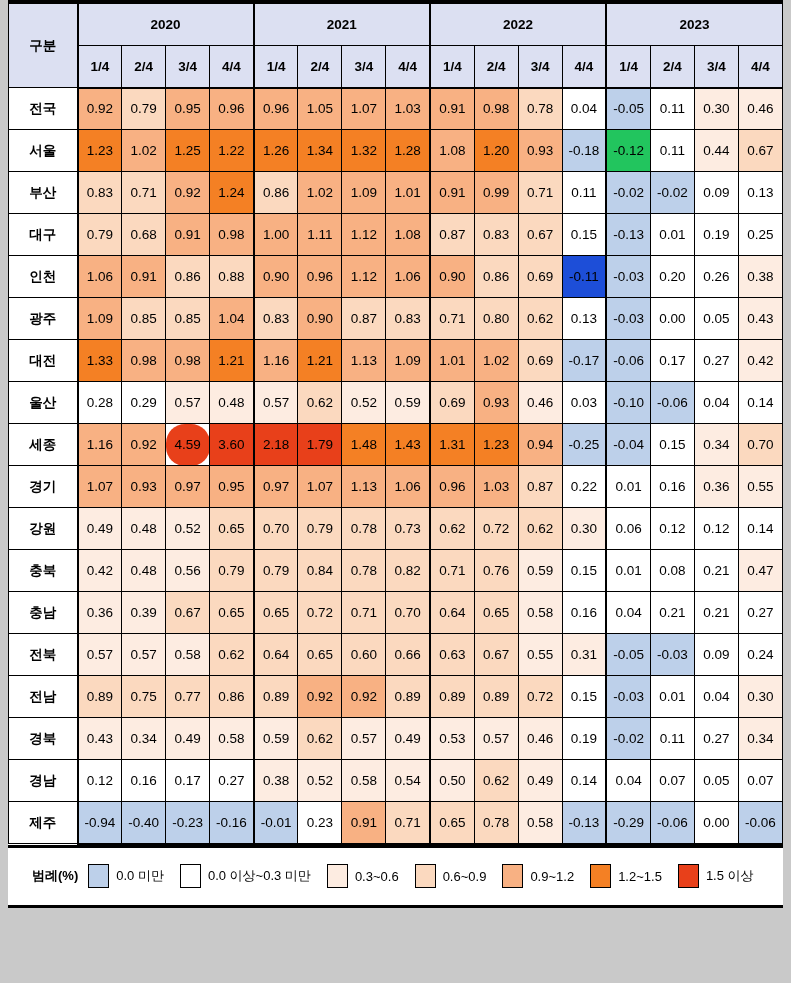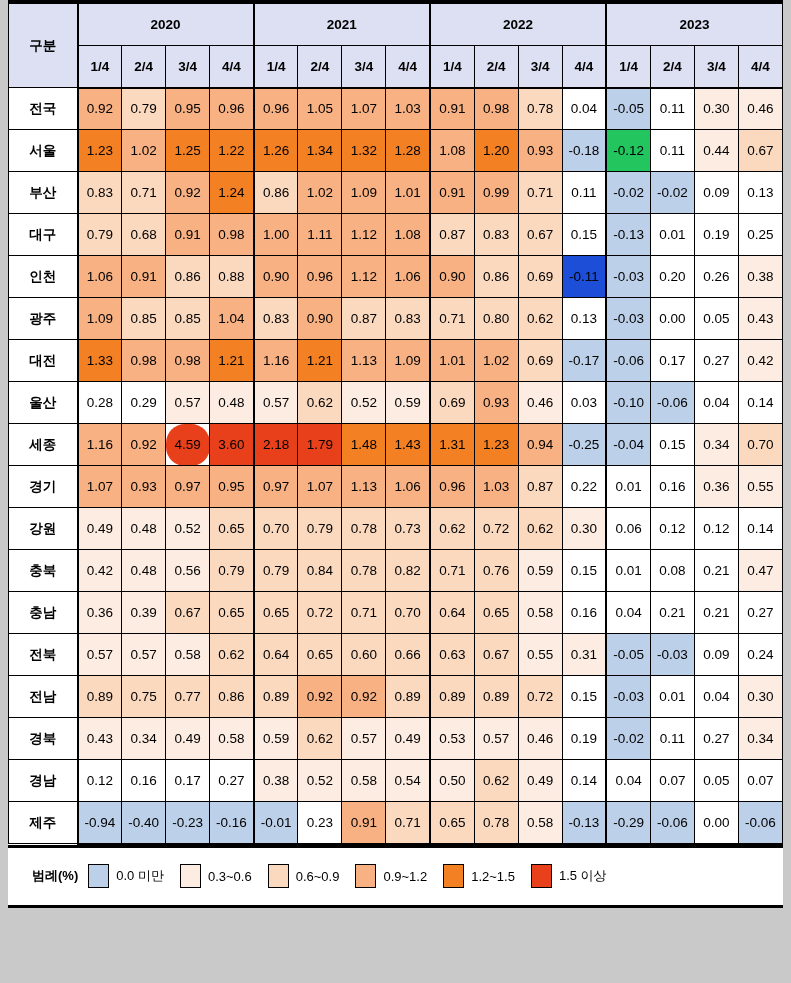--- a/index.html
+++ b/index.html
@@ -500,20 +500,24 @@
   </div>
 
   <div class="legend">
     <span class="legend-title">범례(%)</span>
     <div id="legend-items" style="display:flex;align-items:center;">
         <div class="legend-item">
           <span class="swatch" style="background: rgb(189, 208, 234);"></span>
           <span class="legend-label">0.0 미만</span>
         </div>
         <div class="legend-item">
+          <span class="swatch" style="background: rgb(255, 255, 255);"></span>
+          <span class="legend-label">0.0 이상~0.3 미만</span>
+        </div>
+        <div class="legend-item">
           <span class="swatch" style="background: rgb(253, 236, 225);"></span>
           <span class="legend-label">0.3~0.6</span>
         </div>
         <div class="legend-item">
           <span class="swatch" style="background: rgb(251, 217, 191);"></span>
           <span class="legend-label">0.6~0.9</span>
         </div>
         <div class="legend-item">
           <span class="swatch" style="background: rgb(248, 177, 131);"></span>
           <span class="legend-label">0.9~1.2</span>

